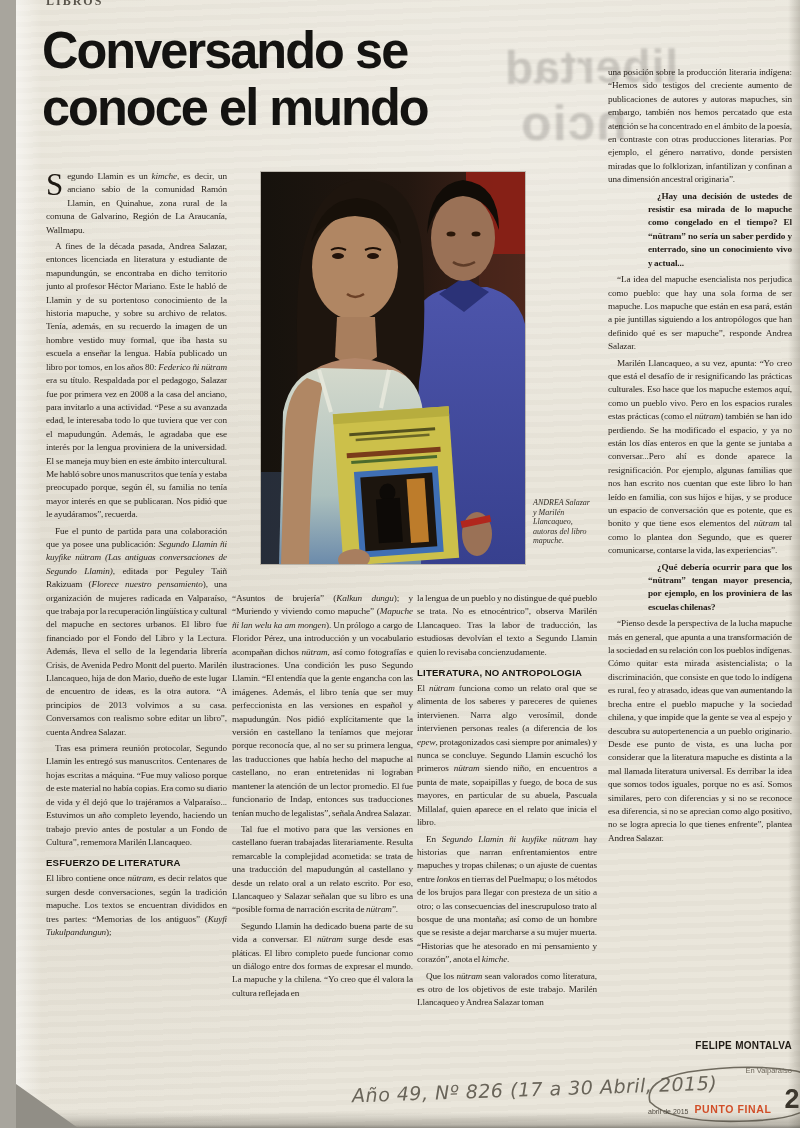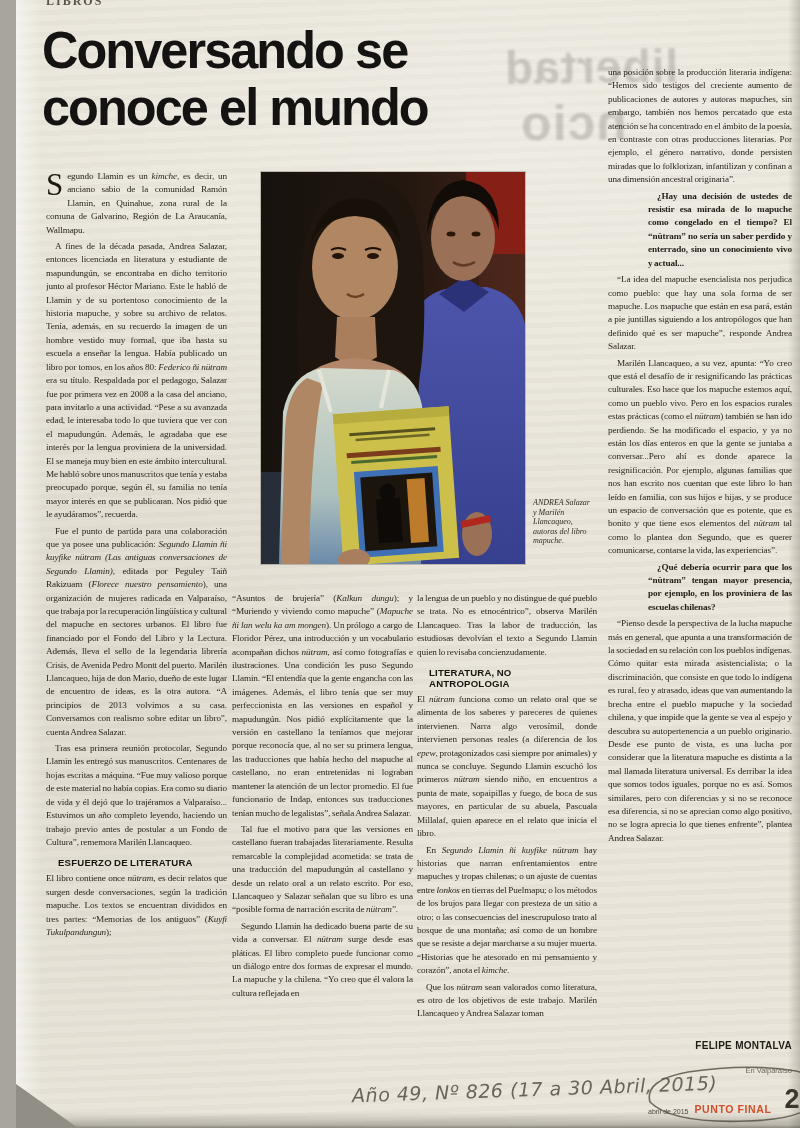--- a/index.html
+++ b/index.html
@@ -44,21 +44,21 @@
     font-size:9.2px; line-height:13.4px; color:#2c2620; text-align:justify;
     letter-spacing:-.12px; word-spacing:-.6px; }
   .col1 { left:30px;  top:170px; height:862px; }
   .col2 { left:216px; top:592px; height:482px; }
   .col3 { left:401px; top:592px; width:180px; height:468px; }
   .col4 { left:592px; top:66px;  width:184px; height:960px; }
 
   .body-p { margin:0 0 3px; text-indent:9px; }
   .body-p.no-indent { text-indent:0; }
   .body-p.question { font-weight:700; color:#221d18;margin-left:40px; }
-  .subhead { margin:8px 12px 4px; font:700 9.6px "Liberation Sans", sans-serif;
+  .subhead { margin:8px 0 4px; font:700 9.6px "Liberation Sans", sans-serif;
     letter-spacing:.2px; color:#17140f; text-align:left; }
   .dropcap { float:left; font-size:31px; line-height:25px; padding:2px 4px 0 0; color:#1d1812; }
   .end-dot { display:inline-block; width:7px; height:7px; border-radius:50%;
     background:#c23420; vertical-align:baseline; margin-left:2px; }
 
   .byline { position:absolute; left:592px; top:1040px; width:184px; text-align:right; }
   .byline-author { font:700 10px "Liberation Sans", sans-serif; color:#201c16; letter-spacing:.3px; }
   .byline-loc { font:7.5px "Liberation Sans", sans-serif; color:#6d675b; margin-top:15px;text-align:right; }
 
   .stamp { position:absolute; left:612px; top:1062px; width:192px; height:64px; }

